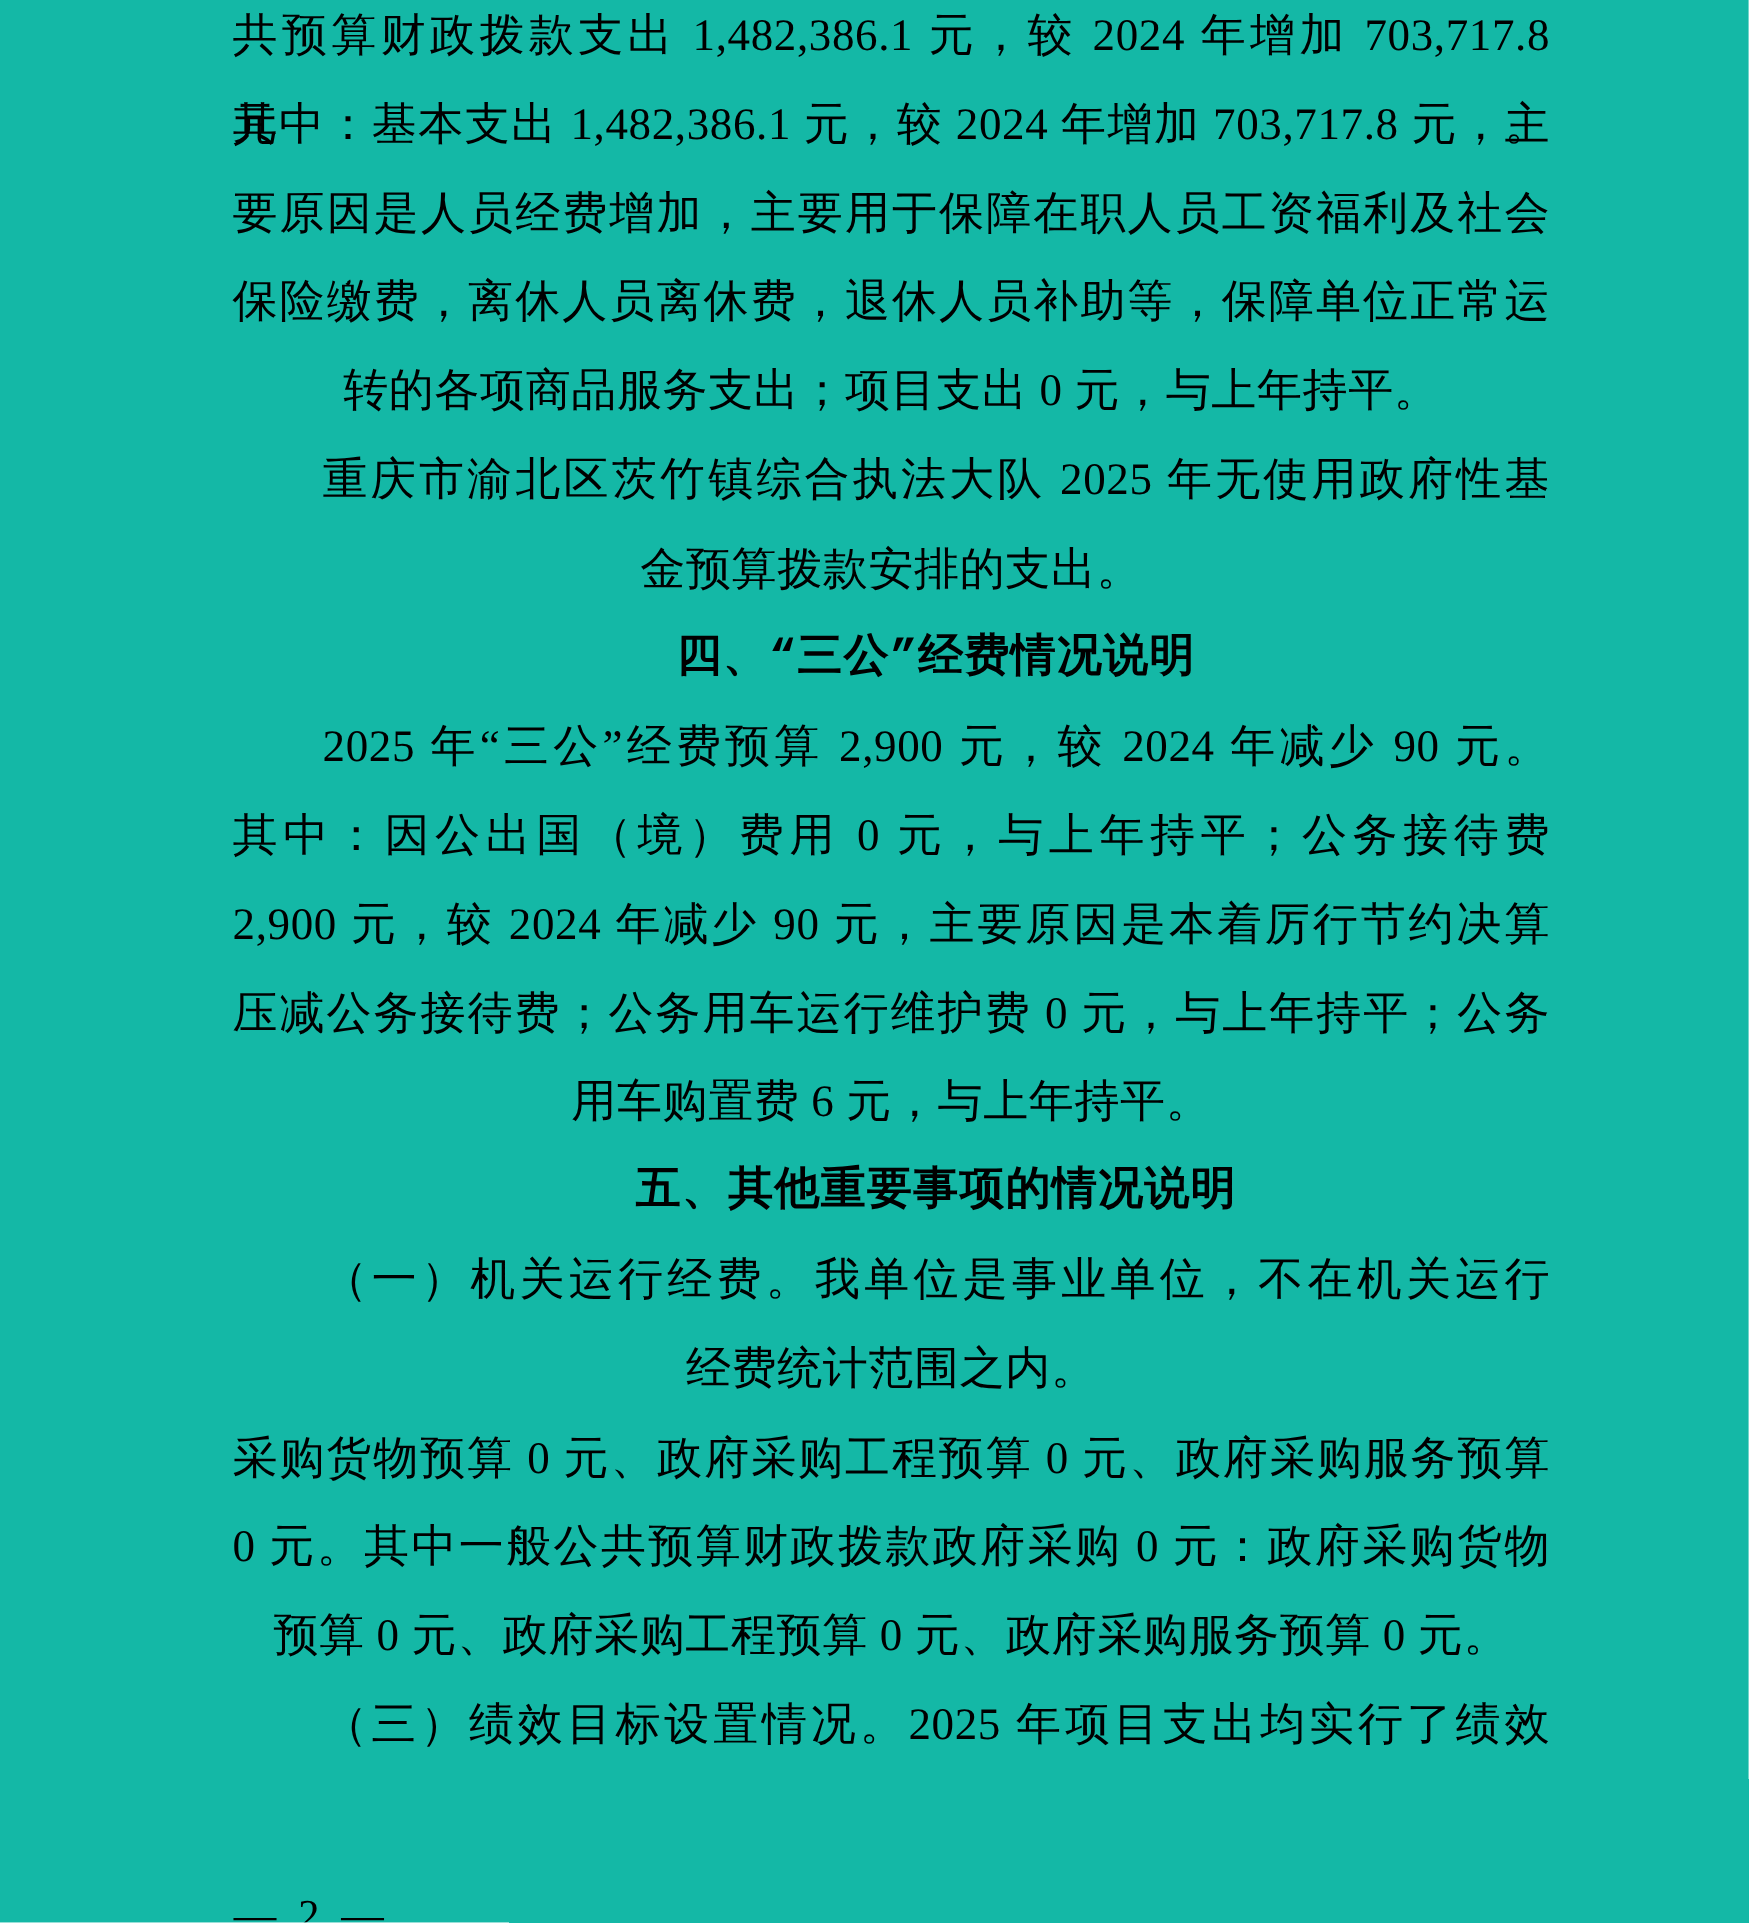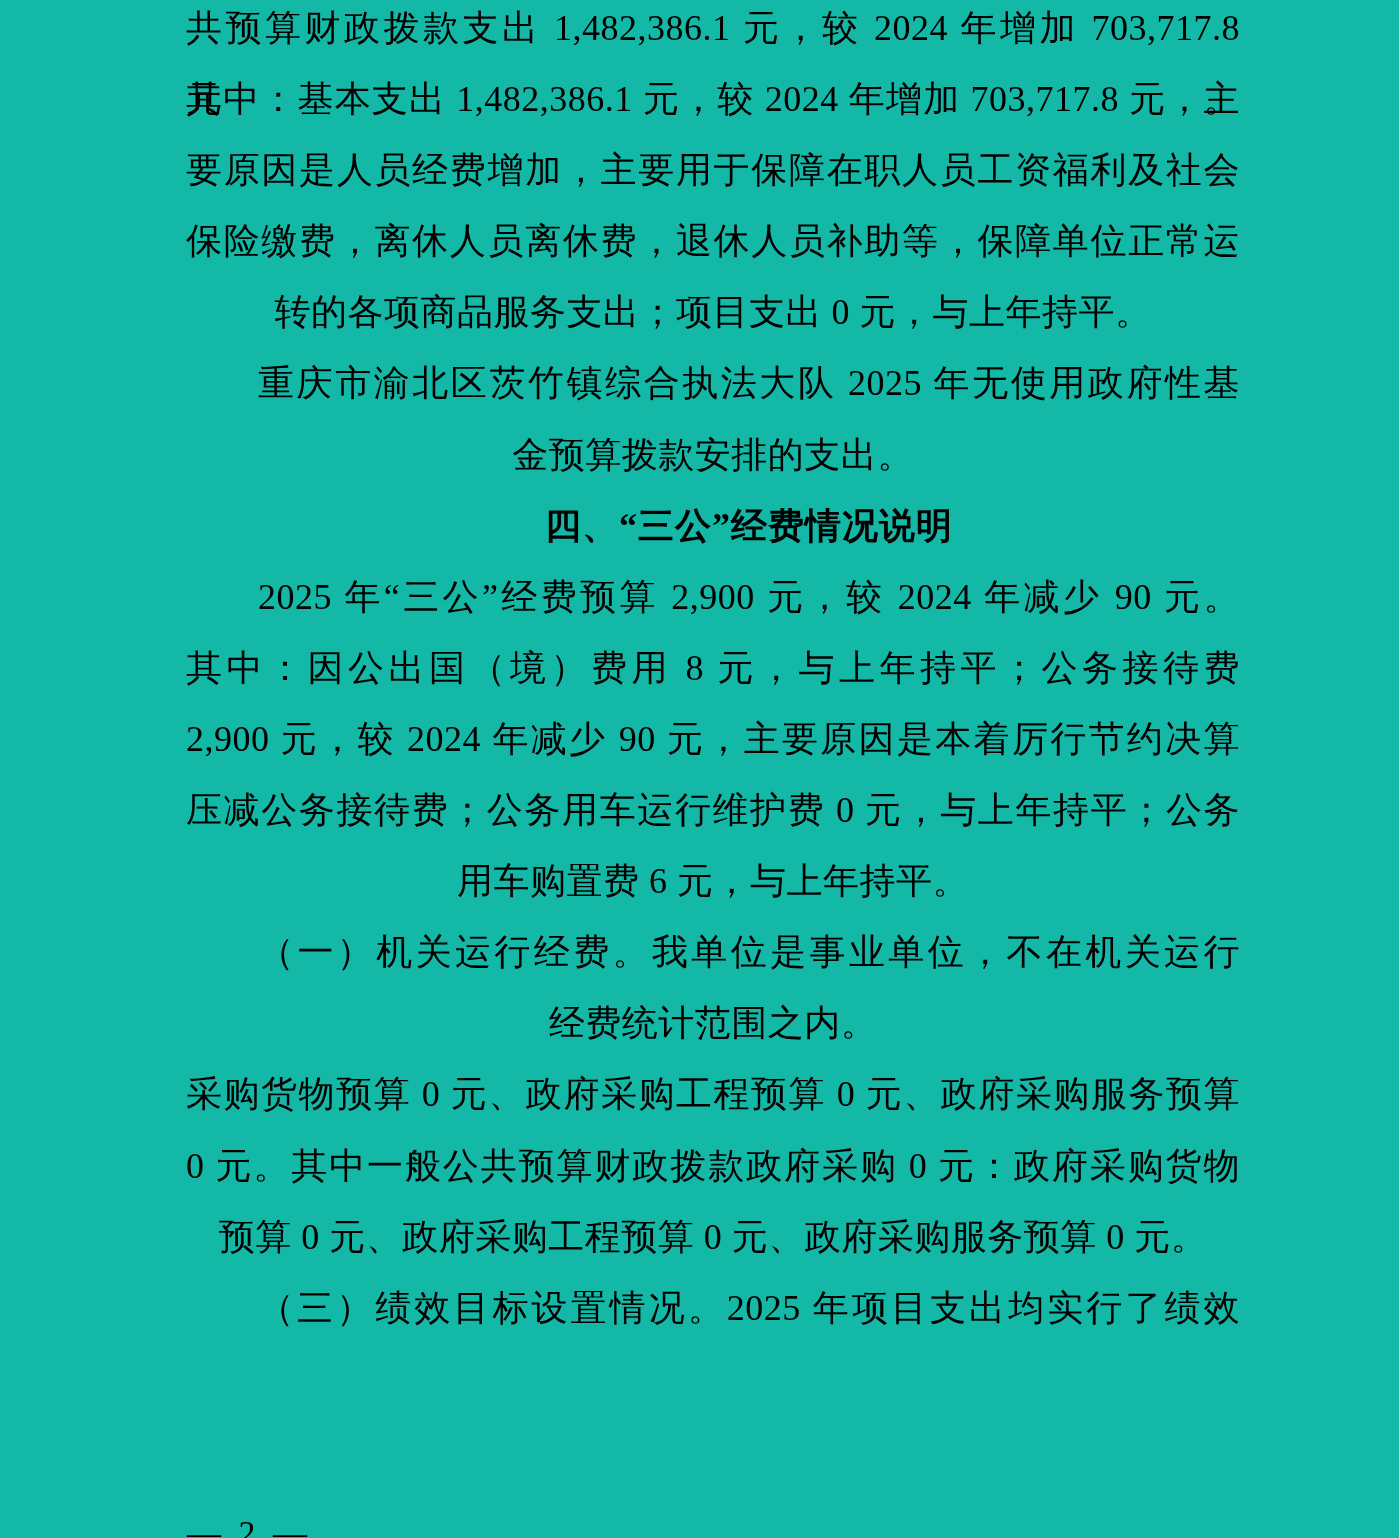--- a/index.html
+++ b/index.html
@@ -30,21 +30,21 @@
     letter-spacing: 0.5px;
   }
   .line.justify {
     text-align: justify;
     text-align-last: justify;
   }
   .line.indent {
     text-indent: 72px;
   }
   .line.heading {
-    font-family: Liberation Serif, serif;
+    font-family: Liberation Mono, monospace;
     font-weight: 700;
     letter-spacing: 1px;
   }
   .footer {
     position: absolute;
     left: 187px;
     top: 1513px;
     font-size: 34px;
     line-height: 40px;
     word-spacing: 9px;
@@ -58,24 +58,25 @@
   <div class="text-block">
       <div class="line justify">共预算财政拨款支出 1,482,386.1 元，较 2024 年增加 703,717.8 元。</div>
       <div class="line justify">其中：基本支出 1,482,386.1 元，较 2024 年增加 703,717.8 元，主</div>
       <div class="line justify">要原因是人员经费增加，主要用于保障在职人员工资福利及社会</div>
       <div class="line justify">保险缴费，离休人员离休费，退休人员补助等，保障单位正常运</div>
       <div class="line">转的各项商品服务支出；项目支出 0 元，与上年持平。</div>
       <div class="line indent justify">重庆市渝北区茨竹镇综合执法大队 2025 年无使用政府性基</div>
       <div class="line">金预算拨款安排的支出。</div>
       <div class="line heading indent">四、“三公”经费情况说明</div>
       <div class="line indent justify">2025 年“三公”经费预算 2,900 元，较 2024 年减少 90 元。</div>
-      <div class="line justify">其中：因公出国（境）费用 8 元，与上年持平；公务接待费</div>
+      <div class="line justify">其中：因公出国（境）费用 0 元，与上年持平；公务接待费</div>
       <div class="line justify">2,900 元，较 2024 年减少 90 元，主要原因是本着厉行节约决算</div>
       <div class="line justify">压减公务接待费；公务用车运行维护费 0 元，与上年持平；公务</div>
       <div class="line">用车购置费 6 元，与上年持平。</div>
+      <div class="line heading indent">五、其他重要事项的情况说明</div>
       <div class="line indent justify">（一）机关运行经费。我单位是事业单位，不在机关运行</div>
       <div class="line">经费统计范围之内。</div>
       <div class="line justify">采购货物预算 0 元、政府采购工程预算 0 元、政府采购服务预算</div>
       <div class="line justify">0 元。其中一般公共预算财政拨款政府采购 0 元：政府采购货物</div>
       <div class="line">预算 0 元、政府采购工程预算 0 元、政府采购服务预算 0 元。</div>
       <div class="line indent justify">（三）绩效目标设置情况。2025 年项目支出均实行了绩效</div>
     </div>
   <div class="footer">— 2 —</div>
 </div>
 

